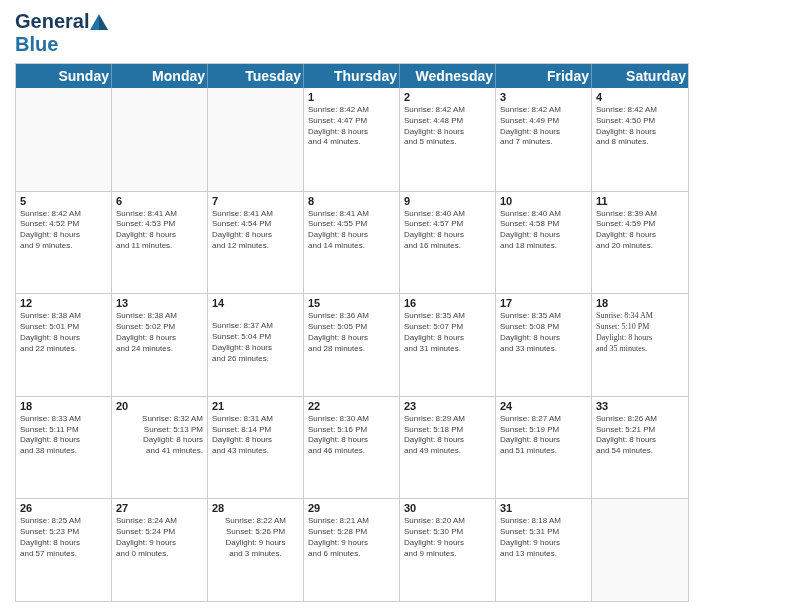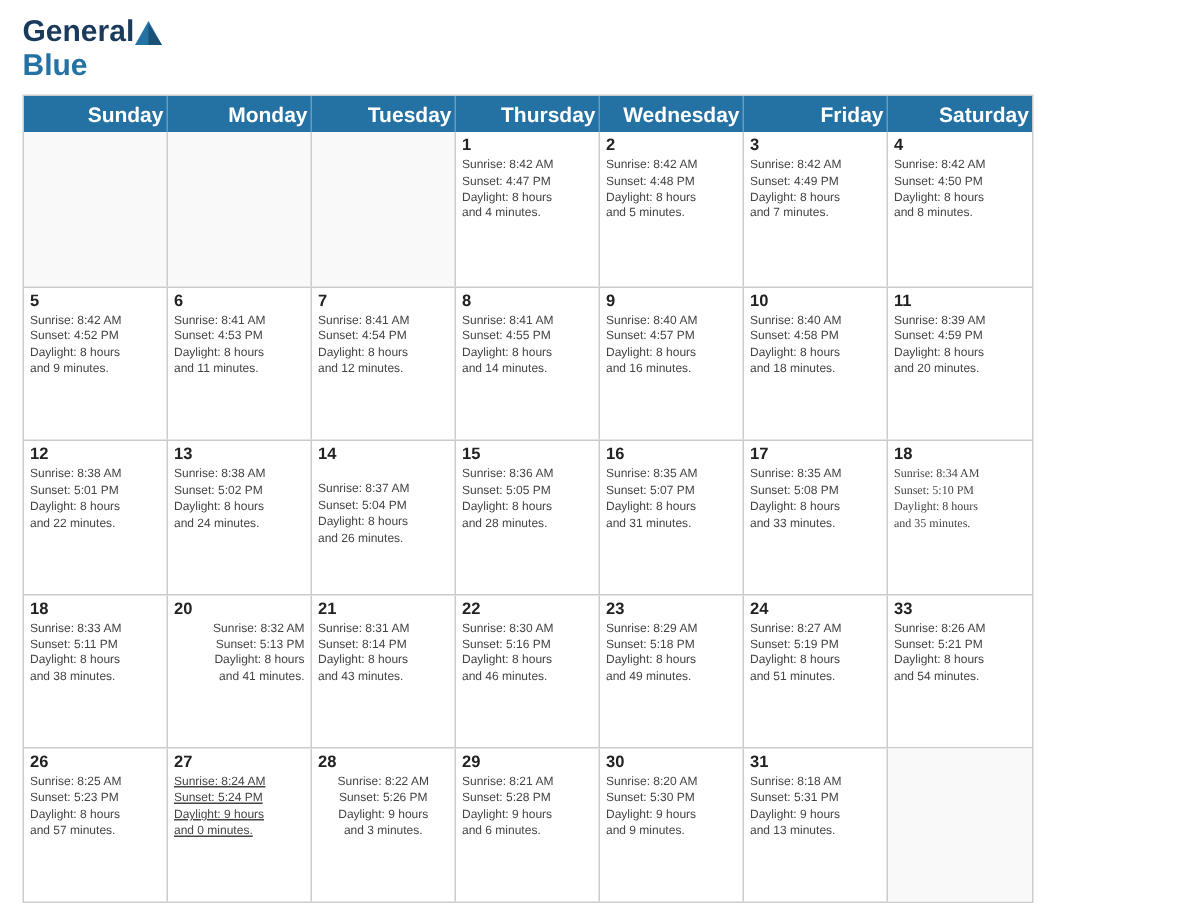--- a/index.html
+++ b/index.html
@@ -318,21 +318,21 @@
         <div class="cal-week">
           <div class="cal-cell">
             <div class="day-num">26</div>
             <div class="day-info" style="white-space: pre-line;">Sunrise: 8:25 AM
 Sunset: 5:23 PM
 Daylight: 8 hours
 and 57 minutes.</div>
           </div>
           <div class="cal-cell">
             <div class="day-num">27</div>
-            <div class="day-info" style="white-space: pre-line; text-decoration: underline;">Sunrise: 8:24 AM
+            <div class="day-info" style="white-space: pre-line;">Sunrise: 8:24 AM
 Sunset: 5:24 PM
 Daylight: 9 hours
 and 0 minutes.</div>
           </div>
           <div class="cal-cell">
             <div class="day-num">28</div>
             <div class="day-info" style="white-space: pre-line; text-align: center;">Sunrise: 8:22 AM
 Sunset: 5:26 PM
 Daylight: 9 hours
 and 3 minutes.</div>

